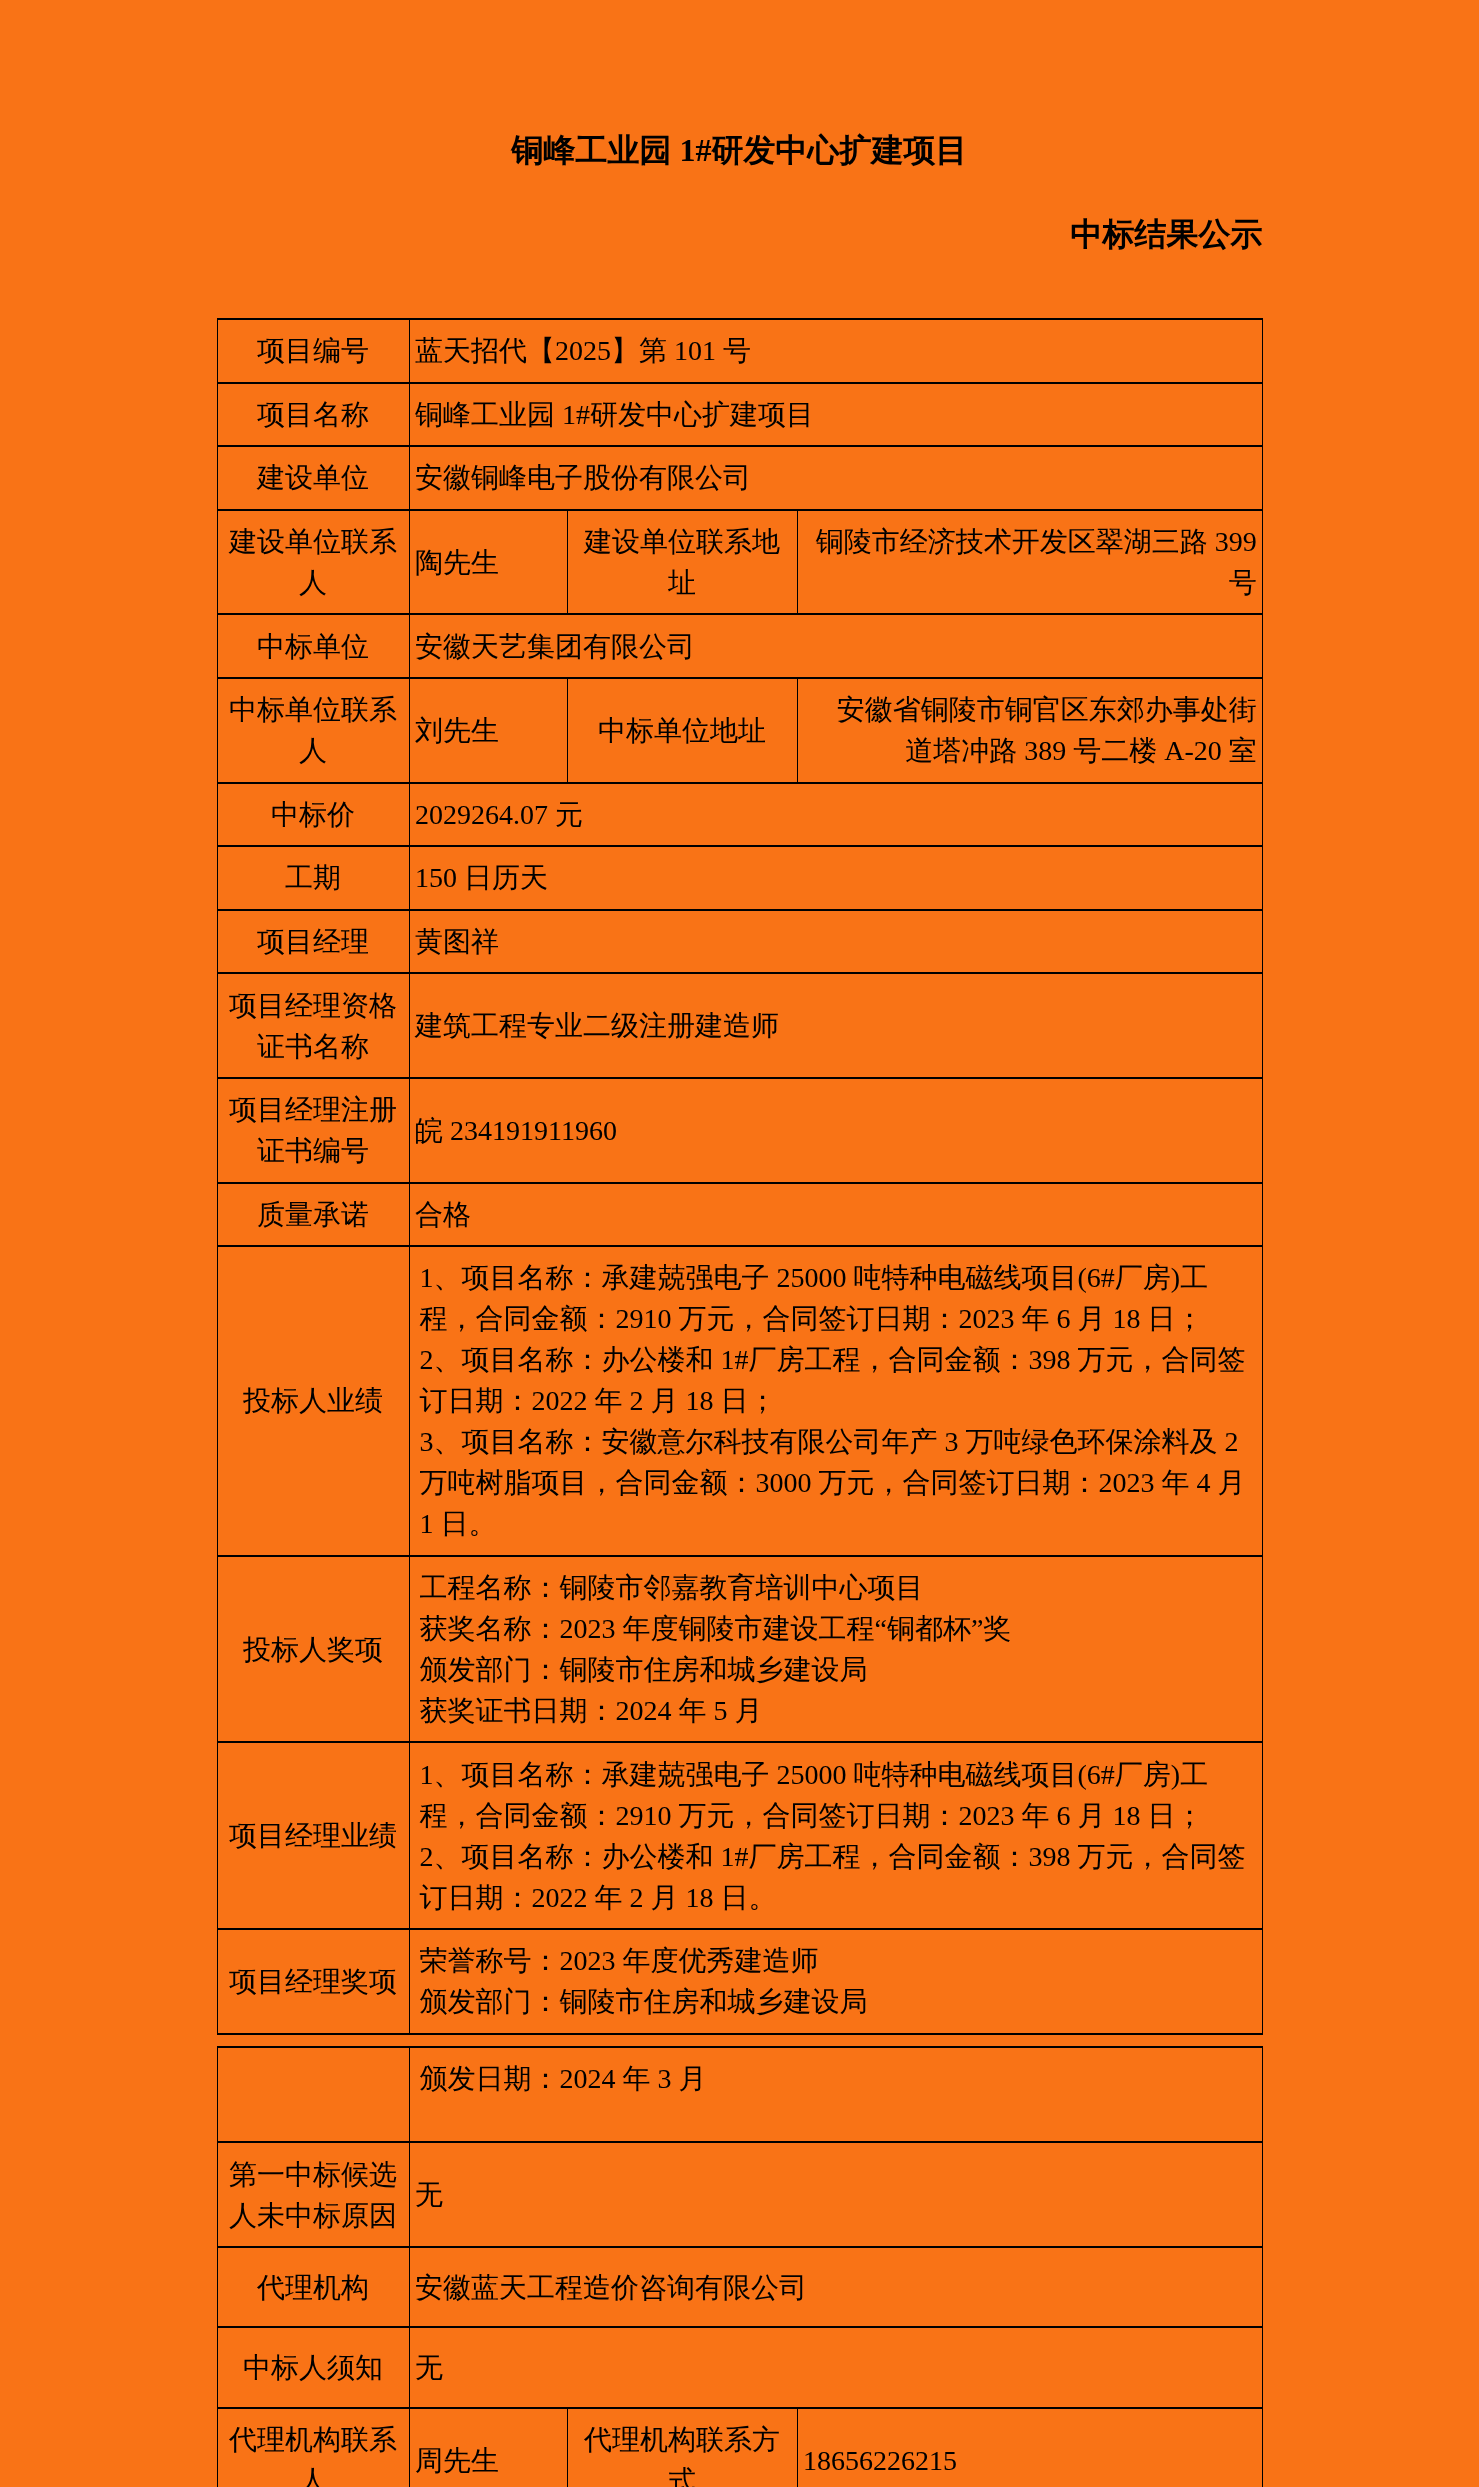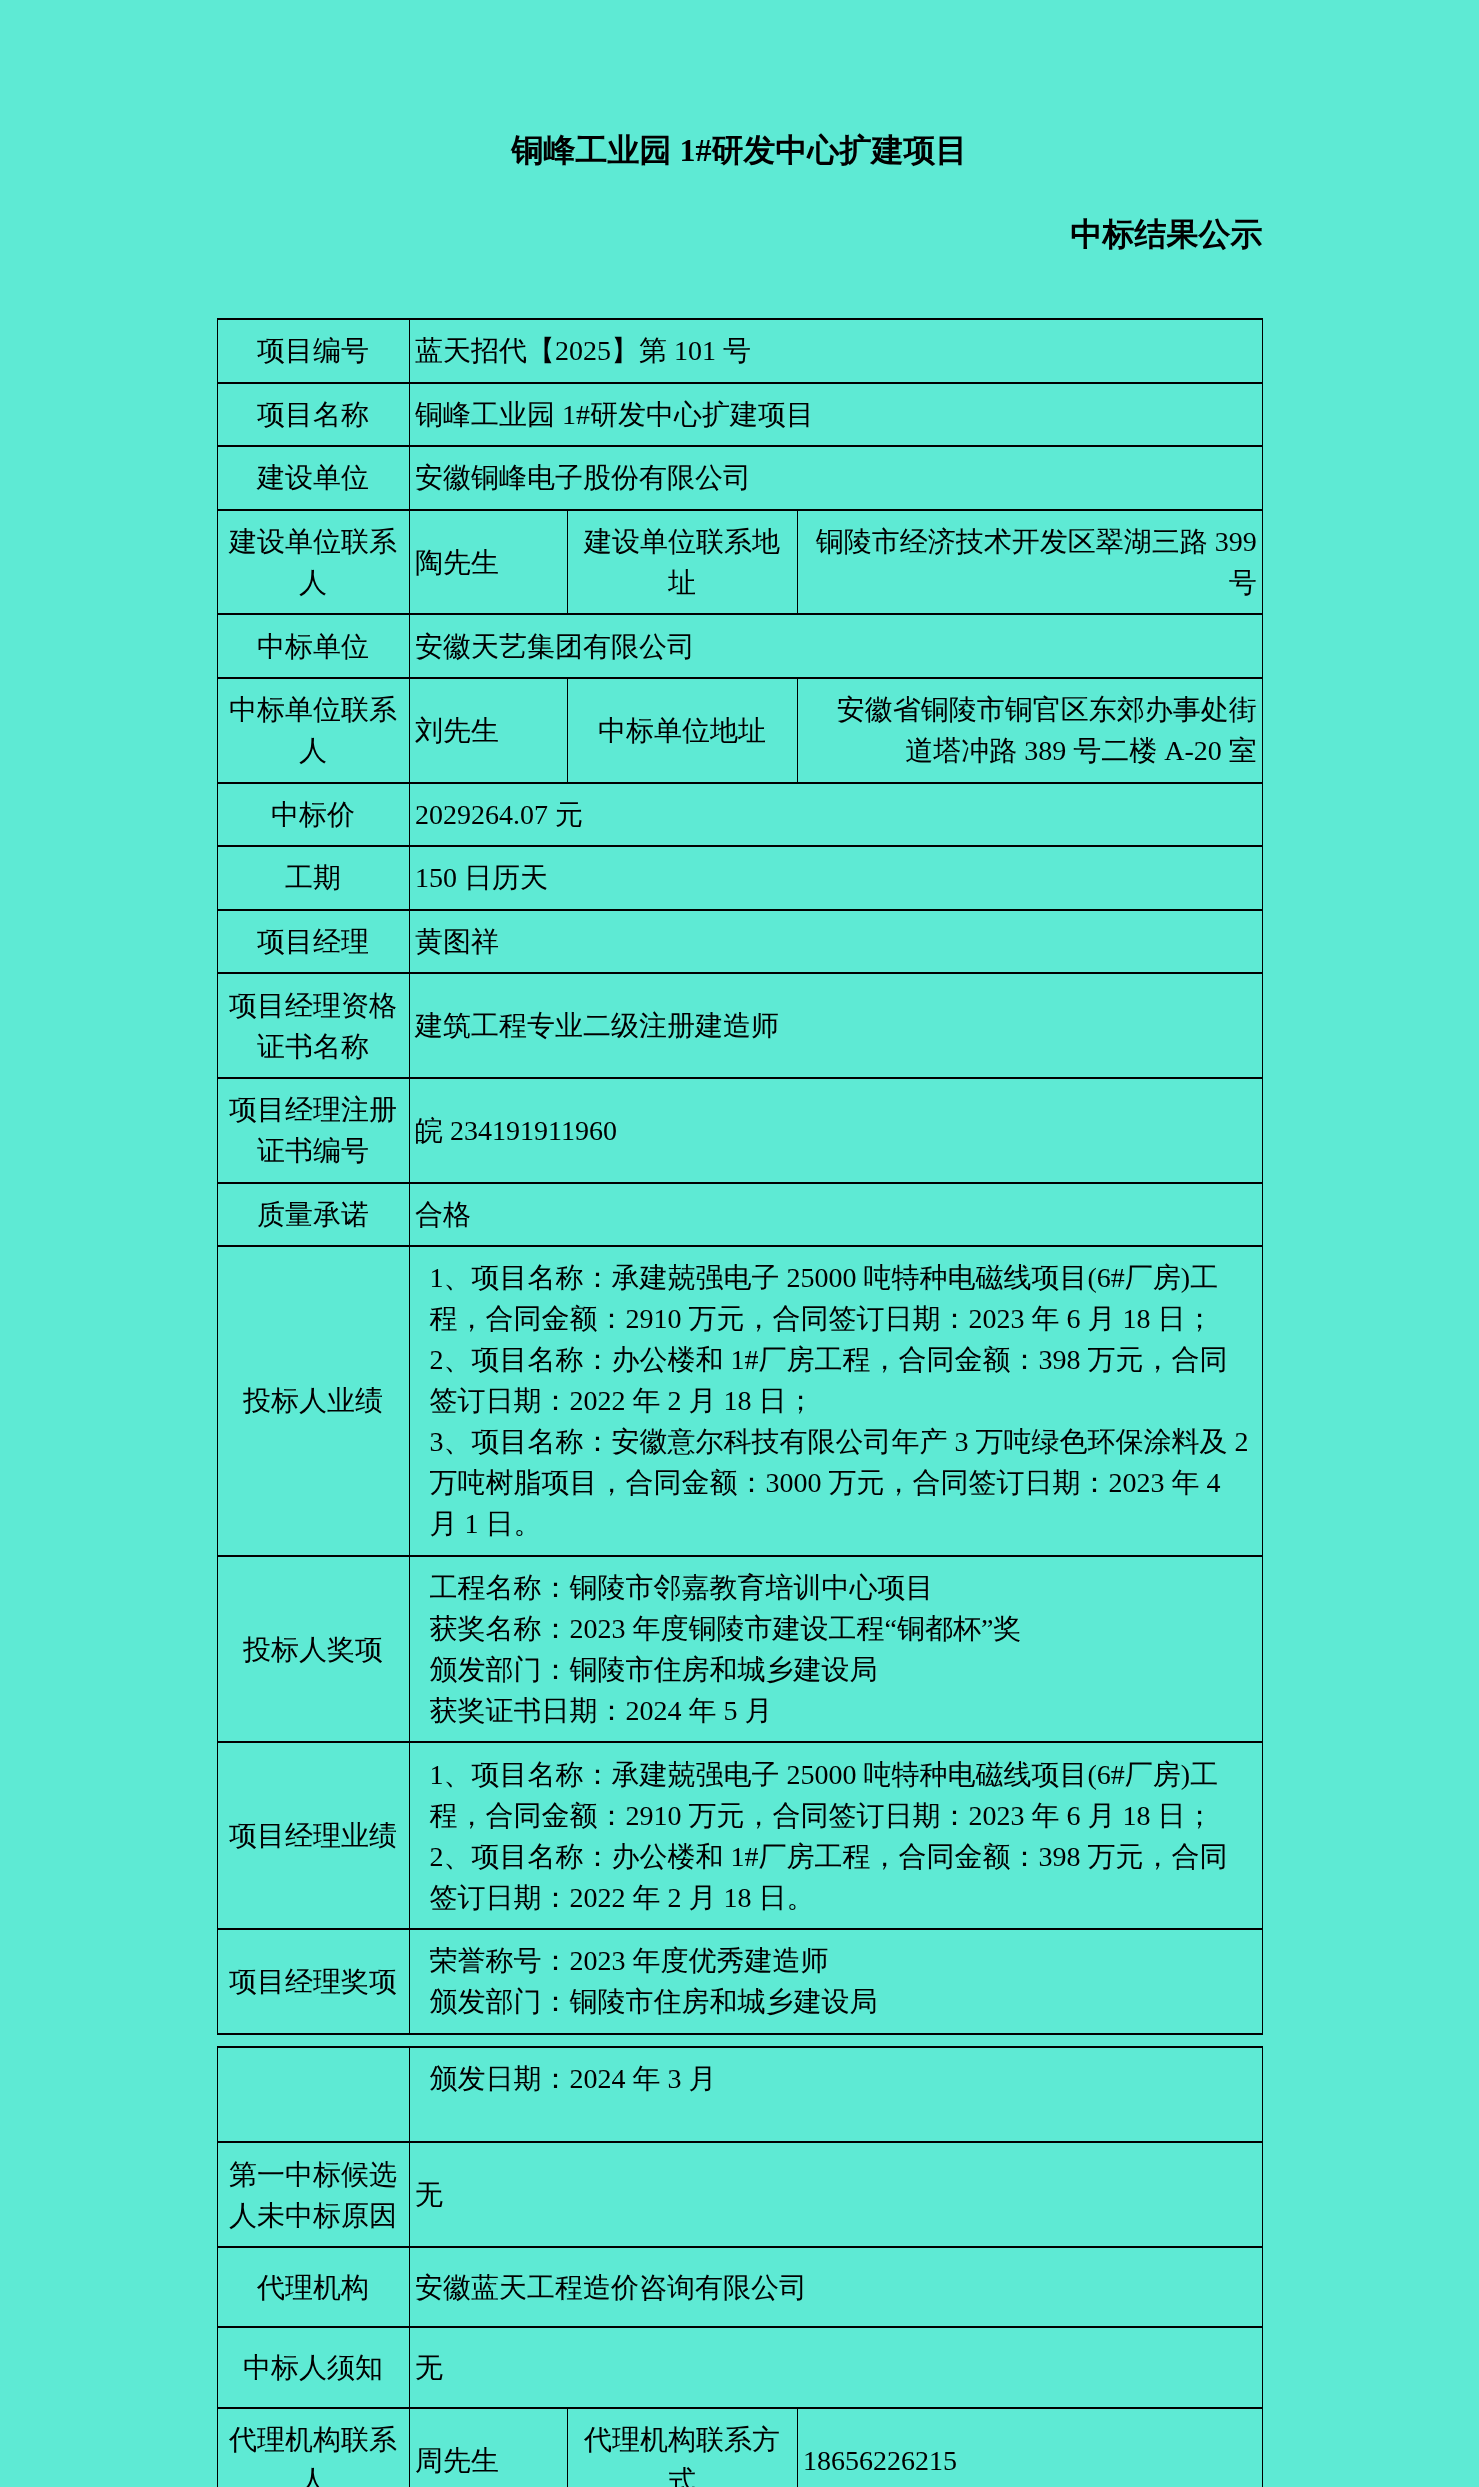--- a/index.html
+++ b/index.html
@@ -11,21 +11,21 @@
     width: 1479px;
     height: 2487px;
     overflow: hidden;
     font-family: "Liberation Serif", "DejaVu Serif", serif;
     color: #000000;
   }
   .page {
     position: relative;
     width: 1479px;
     height: 2487px;
-    background: #5eead4;
+    background: #f97316;
   }
   .doc {
     width: 1046px;
     margin: 0 auto;
     padding-top: 132px;
   }
   .doc-title {
     margin: 0;
     text-align: center;
     font-size: 32px;
@@ -66,21 +66,21 @@
   td.val-center {
     text-align: left;
   }
   td.val-left {
     text-align: right;
     padding-left: 16px;
     padding-right: 4.7px;
   }
   td.block {
     text-align: left;
-    padding-left: 20px;
+    padding-left: 10px;
     padding-right: 7.5px;
   }
   tr.h-single td { height: 41px; }
   tr.h-tall td   { height: 58px; }
   tr.h-last td   { height: 50px; }
   td.top-cell {
     vertical-align: top;
     height: 73px;
   }
 </style>

